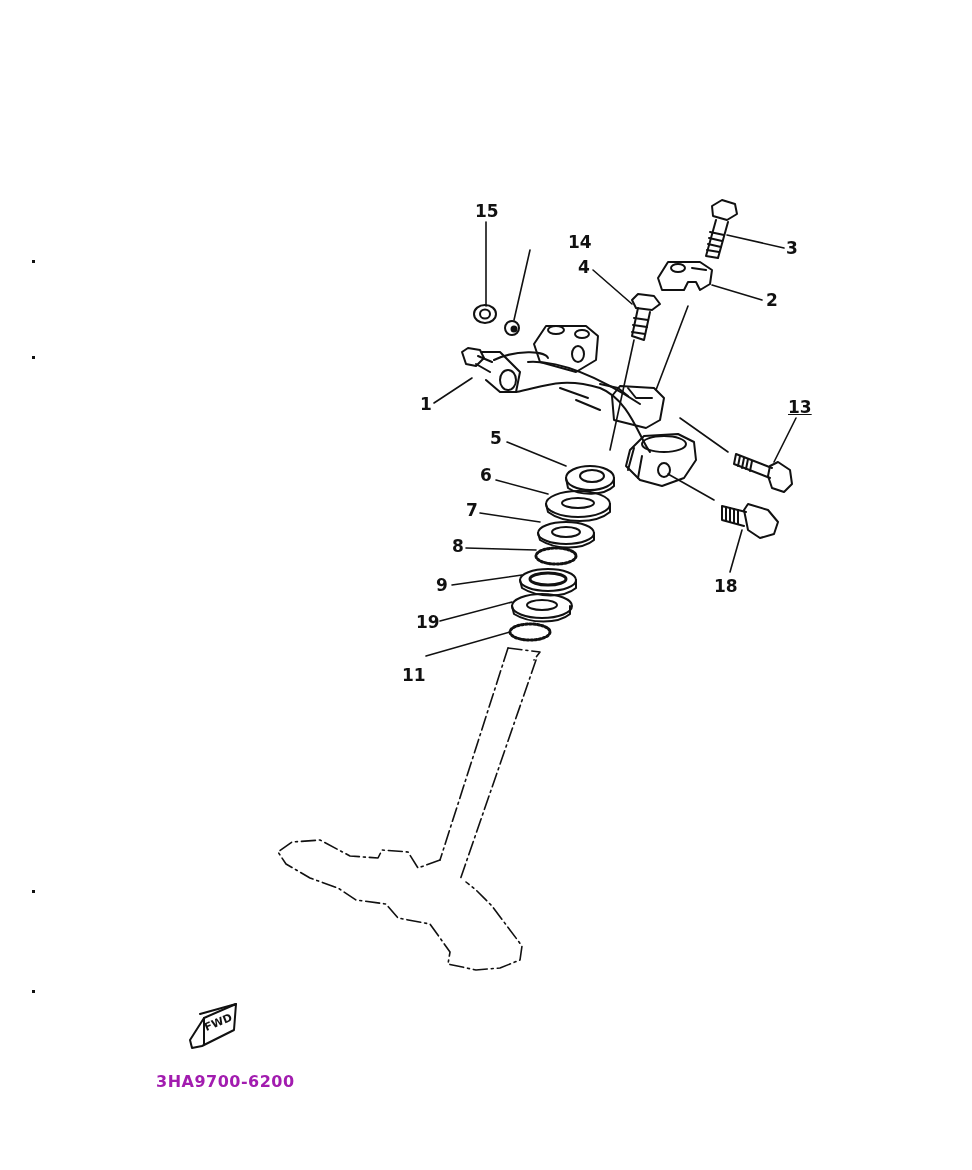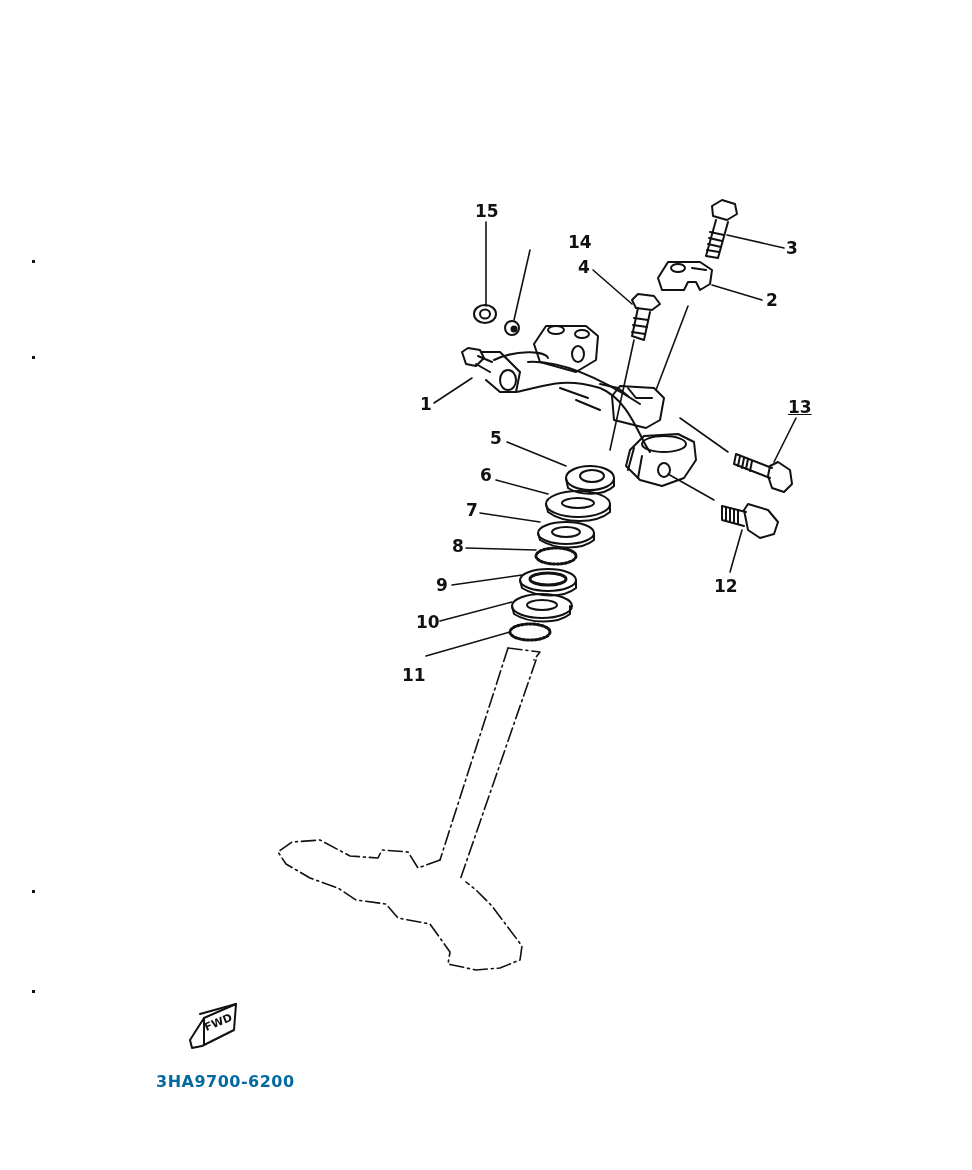--- a/index.html
+++ b/index.html
@@ -1,19 +1,19 @@
 <!DOCTYPE html>
 <html><head>
 <meta charset="utf-8">
 <style>
   html, body { margin:0; padding:0; background:#ffffff; }
   body { width:972px; height:1170px; position:relative; overflow:hidden; font-family:"DejaVu Sans", sans-serif; }
   #canvas { position:absolute; left:0; top:0; width:972px; height:1170px; }
   .callout { position:absolute; font-family:"DejaVu Sans", sans-serif; font-weight:bold; font-size:17px; color:#111; line-height:1; }
-  .code { position:absolute; left:156px; top:1072px; font-family:"DejaVu Sans", sans-serif; font-weight:bold; font-size:16px; letter-spacing:0.5px; color:#0369a1; }
+  .code { position:absolute; left:156px; top:1072px; font-family:"DejaVu Sans", sans-serif; font-weight:bold; font-size:16px; letter-spacing:0.5px; color:#a21caf; }
   .dot { position:absolute; width:3px; height:3px; background:#111; }
   svg * { vector-effect: non-scaling-stroke; }
 </style>
 </head>
 <body>
 
 <div id="diagram">
   <svg id="canvas" width="972" height="1170" viewBox="0 0 972 1170" fill="none" stroke="#111" stroke-width="2" stroke-linecap="round" stroke-linejoin="round">
 
     <g stroke-width="1.6">
@@ -159,23 +159,23 @@
 
   <div class="callout" style="left:420px;top:396px;">1</div>
   <div class="callout" style="left:766px;top:292px;">2</div>
   <div class="callout" style="left:786px;top:240px;">3</div>
   <div class="callout" style="left:578px;top:259px;">4</div>
   <div class="callout" style="left:490px;top:430px;">5</div>
   <div class="callout" style="left:480px;top:467px;">6</div>
   <div class="callout" style="left:466px;top:502px;">7</div>
   <div class="callout" style="left:452px;top:538px;">8</div>
   <div class="callout" style="left:436px;top:577px;">9</div>
-  <div class="callout" style="left:416px;top:614px;">10</div>
+  <div class="callout" style="left:416px;top:614px;">19</div>
   <div class="callout" style="left:402px;top:650px;margin-top:17px;">11</div>
-  <div class="callout" style="left:714px;top:578px;">12</div>
+  <div class="callout" style="left:714px;top:578px;">18</div>
   <div class="callout" style="left:788px;top:399px;text-decoration:underline;">13</div>
   <div class="callout" style="left:520px;top:234px;margin-left:48px;">14</div>
   <div class="callout" style="left:475px;top:203px;">15</div>
 
   <div class="code">3HA9700-6200</div>
 
   <div class="dot" style="left:32px;top:260px;"></div>
   <div class="dot" style="left:32px;top:356px;"></div>
   <div class="dot" style="left:32px;top:890px;"></div>
   <div class="dot" style="left:32px;top:990px;"></div>

